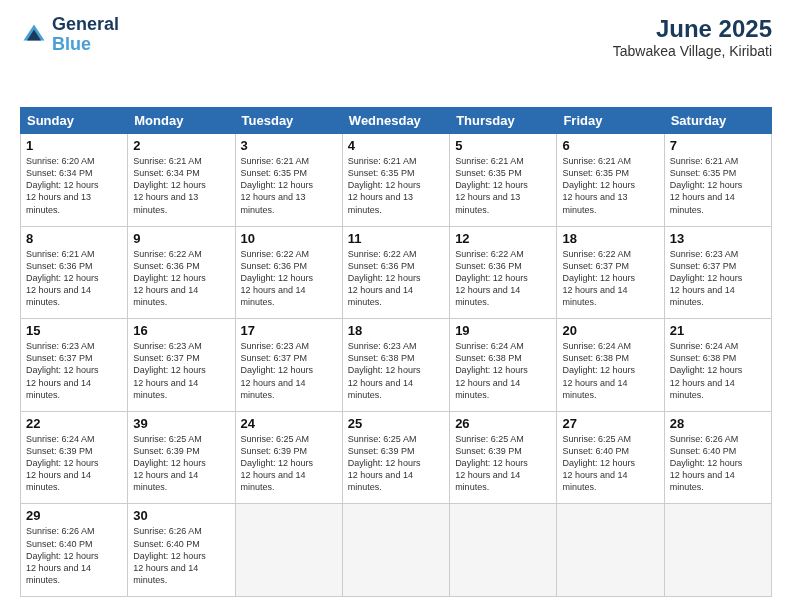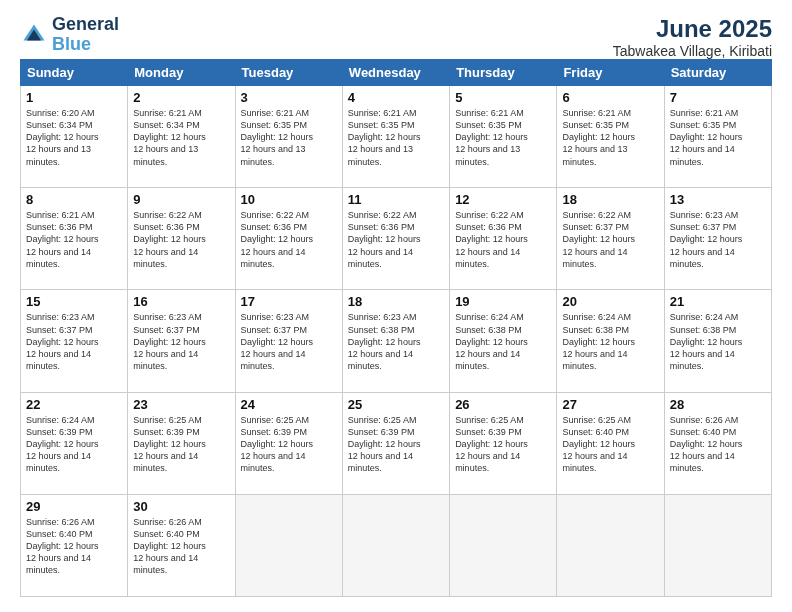--- a/index.html
+++ b/index.html
@@ -49,20 +49,21 @@
       font-size: 14px;
       color: #333;
       text-align: right;
     }
     .calendar {
       flex: 1;
       border: 1px solid #ccc;
       border-collapse: collapse;
       width: 100%;
       table-layout: fixed;
+      margin-top: 48px;
     }
     .calendar th {
       background: #2b6cb0;
       color: #fff;
       text-align: left;
       padding: 5px 6px;
       font-size: 13px;
       border: 1px solid #2b6cb0;
     }
     .calendar td {
@@ -325,21 +326,21 @@
           <td>
       <span class="day-num">22</span>
       <div class="day-info">
         Sunrise: 6:24 AM<br>
         Sunset: 6:39 PM<br>
         Daylight: 12 hours<br>
         12 hours and 14 minutes.
       </div>
     </td>
           <td>
-      <span class="day-num">23</span>
+      <span class="day-num">39</span>
       <div class="day-info">
         Sunrise: 6:25 AM<br>
         Sunset: 6:39 PM<br>
         Daylight: 12 hours<br>
         12 hours and 14 minutes.
       </div>
     </td>
           <td>
       <span class="day-num">24</span>
       <div class="day-info">

